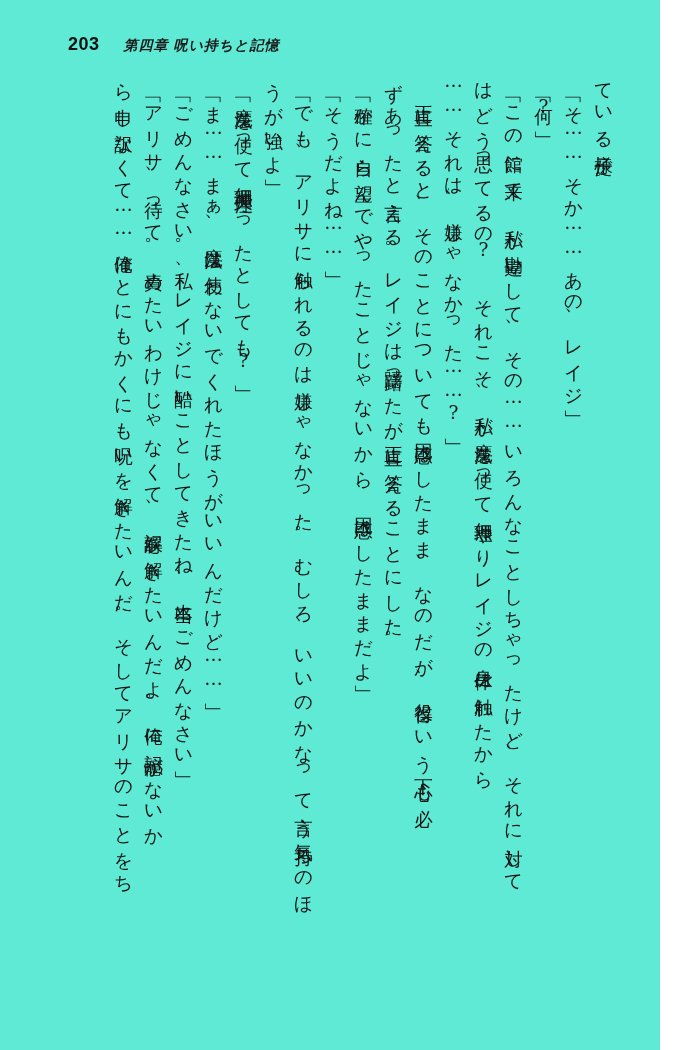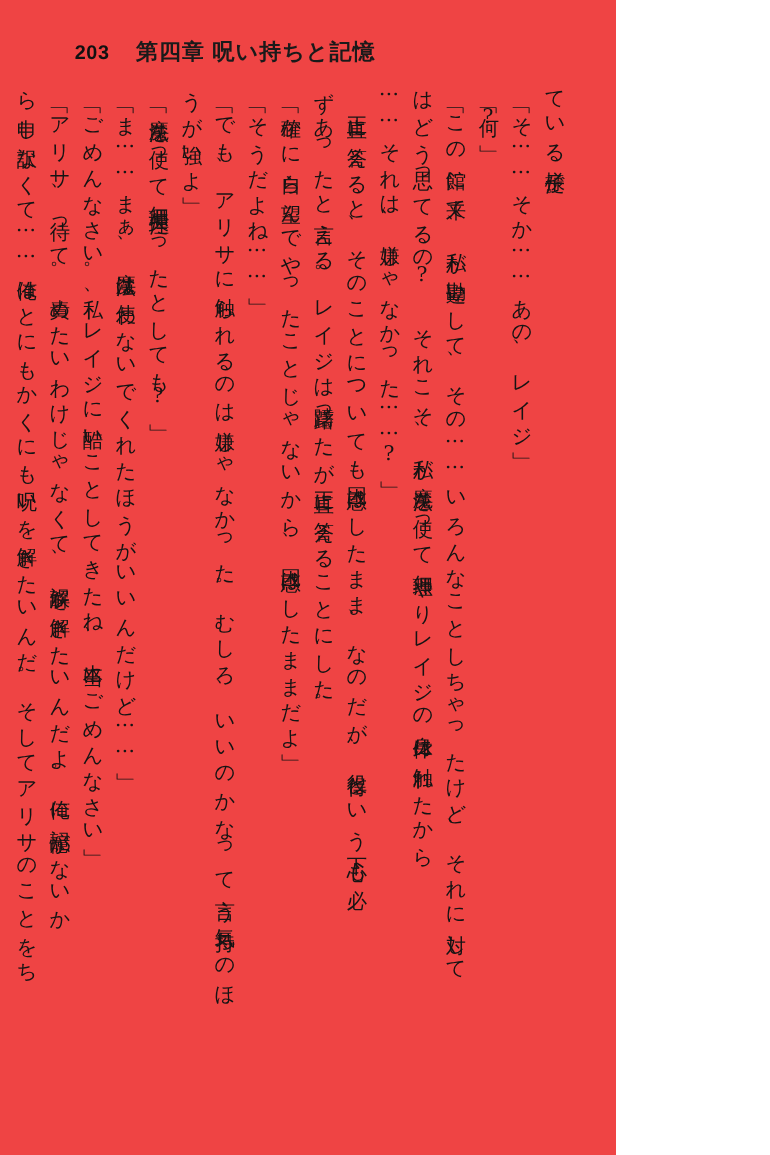--- a/index.html
+++ b/index.html
@@ -10,24 +10,24 @@
     width: 700px;
     height: 1050px;
     background: #ffffff;
     font-family: "Liberation Serif", "DejaVu Serif", serif;
     color: #1a1a1a;
     overflow: hidden;
   }
 
   .page {
     position: relative;
-    width: 560px;
+    width: 660px;
     height: 1050px;
     box-sizing: border-box;
-    background: #ef4444;
+    background: #5eead4;
   }
 
   
   .running-head {
     position: absolute;
     top: 34px;
     left: 68px;
     display: flex;
     align-items: baseline;
     gap: 24px;
@@ -35,24 +35,25 @@
   }
   .page-number {
     font-family: "Liberation Sans", "DejaVu Sans", sans-serif;
     font-size: 18px;
     font-weight: 700;
     letter-spacing: 0.5px;
     color: #111;
   }
   .chapter-title {
     font-family: "Liberation Sans", "DejaVu Sans", sans-serif;
-    font-size: 20px;
+    font-size: 14px;
     font-weight: 700;
     letter-spacing: 1px;
     color: #1a1a1a;
+    font-style: italic;
   }
 
   
   .body-area {
     position: absolute;
     top: 70px;
     right: 48px;
     width: 596px;
     height: 935px;
     display: flex;

